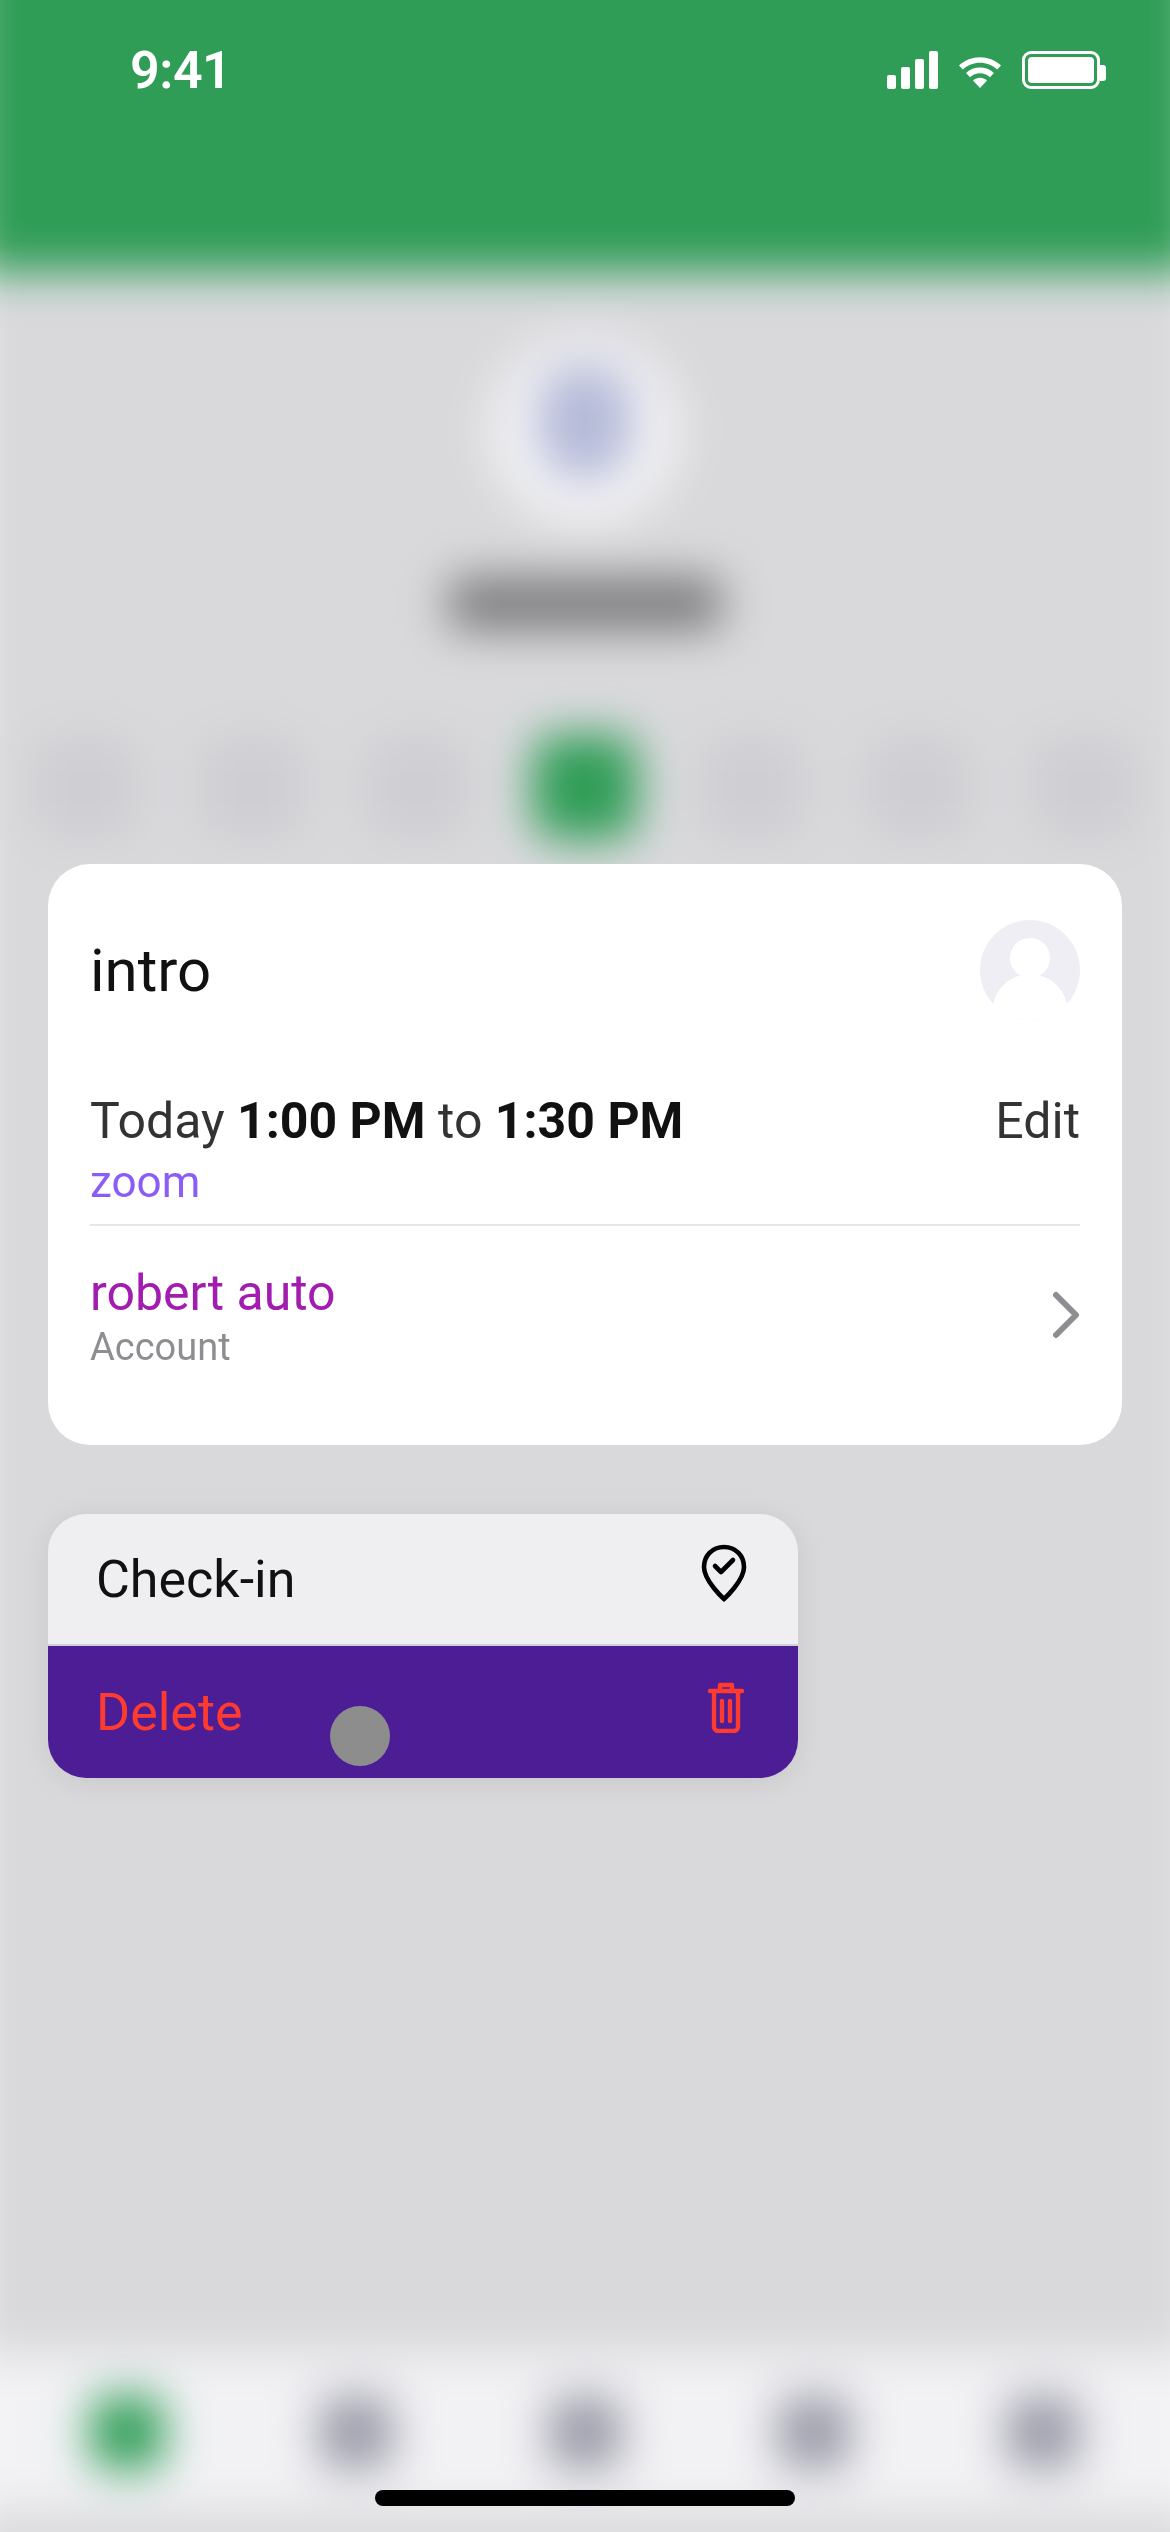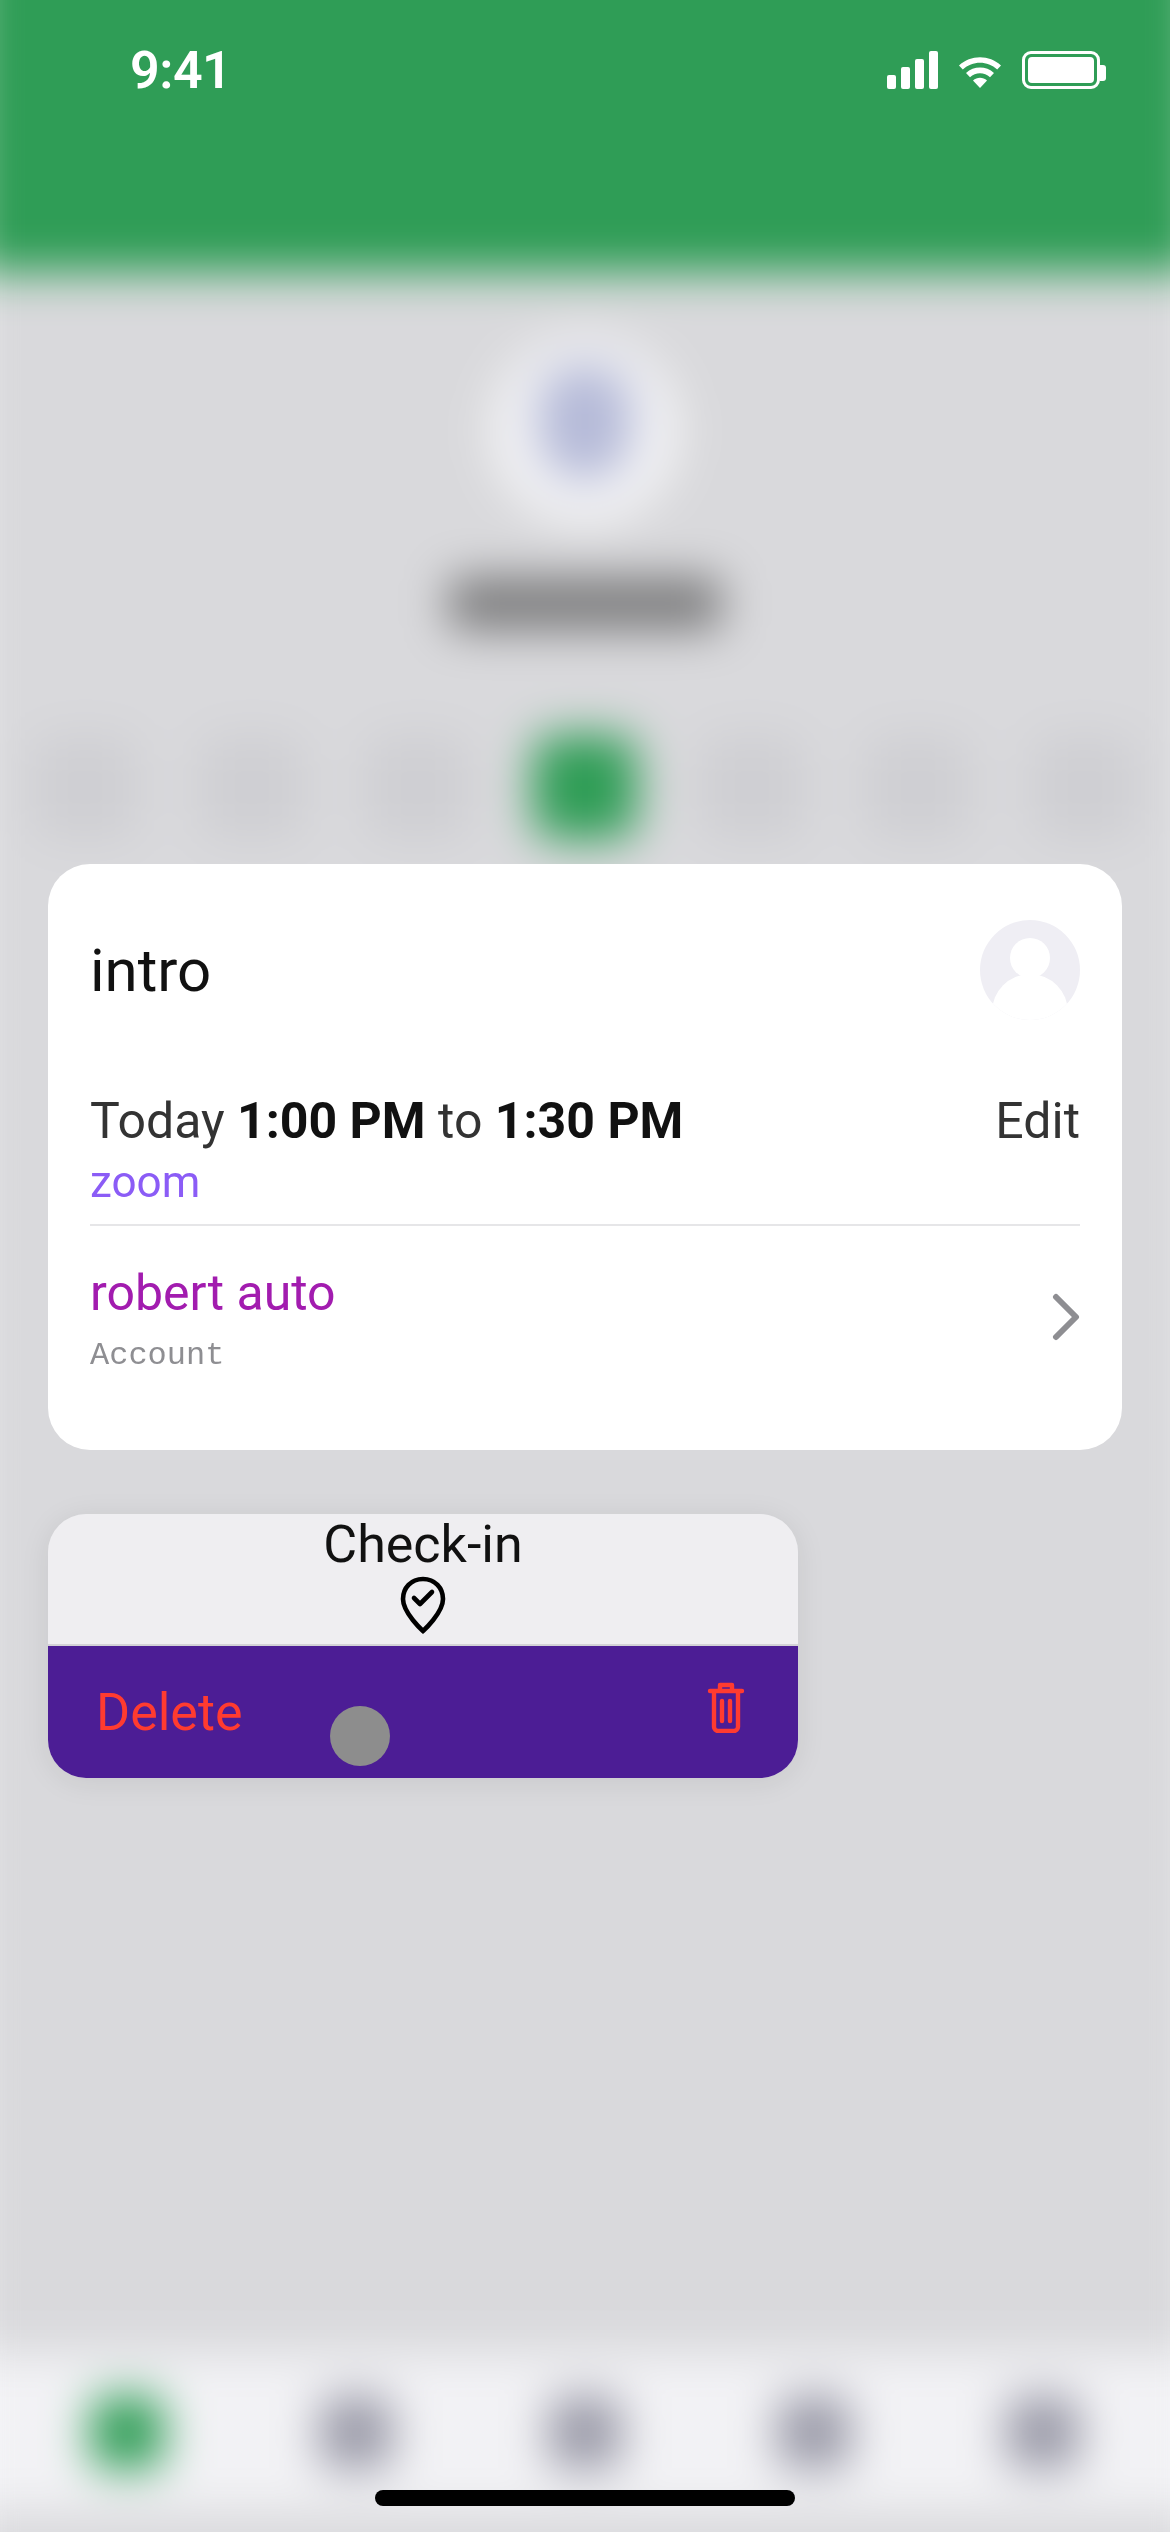--- a/index.html
+++ b/index.html
@@ -187,21 +187,21 @@
     .edit-link{
       font-size:50px;color:#333;font-weight:400;
     }
 
     .account-row{
       display:flex;justify-content:space-between;align-items:center;
       padding:38px 0 48px 0;
     }
     .account-left{}
     .account-name{font-size:50px;color:#a21caf;}
-    .account-sub{font-size:32px;color:#8e8e92;margin-top:15px;font-family:Liberation Mono, monospace;}
+    .account-sub{font-size:38px;color:#8e8e92;margin-top:3px;}
     .chevron{color:#8e8e92;}
 
     
     .action-menu{
       position:absolute;
       top:1514px;
       left:48px;
       width:750px;
       border-radius:38px;
       overflow:hidden;
@@ -211,21 +211,20 @@
     .action-item{
       display:flex;justify-content:space-between;align-items:center;
       padding:0 48px;
       height:132px;
       font-size:52px;
     }
     .action-checkin{
       background:#efeef1;
       color:#111;
       border-bottom:2px solid #d3d2d6;
-      flex-direction:column;
     }
     .action-delete{
       background:#4c1d95;
       color:#ff3b30;
     }
     .action-delete .trash-icon{color:#ff3b30;}
 
     
     .touch-dot{
       position:absolute;

